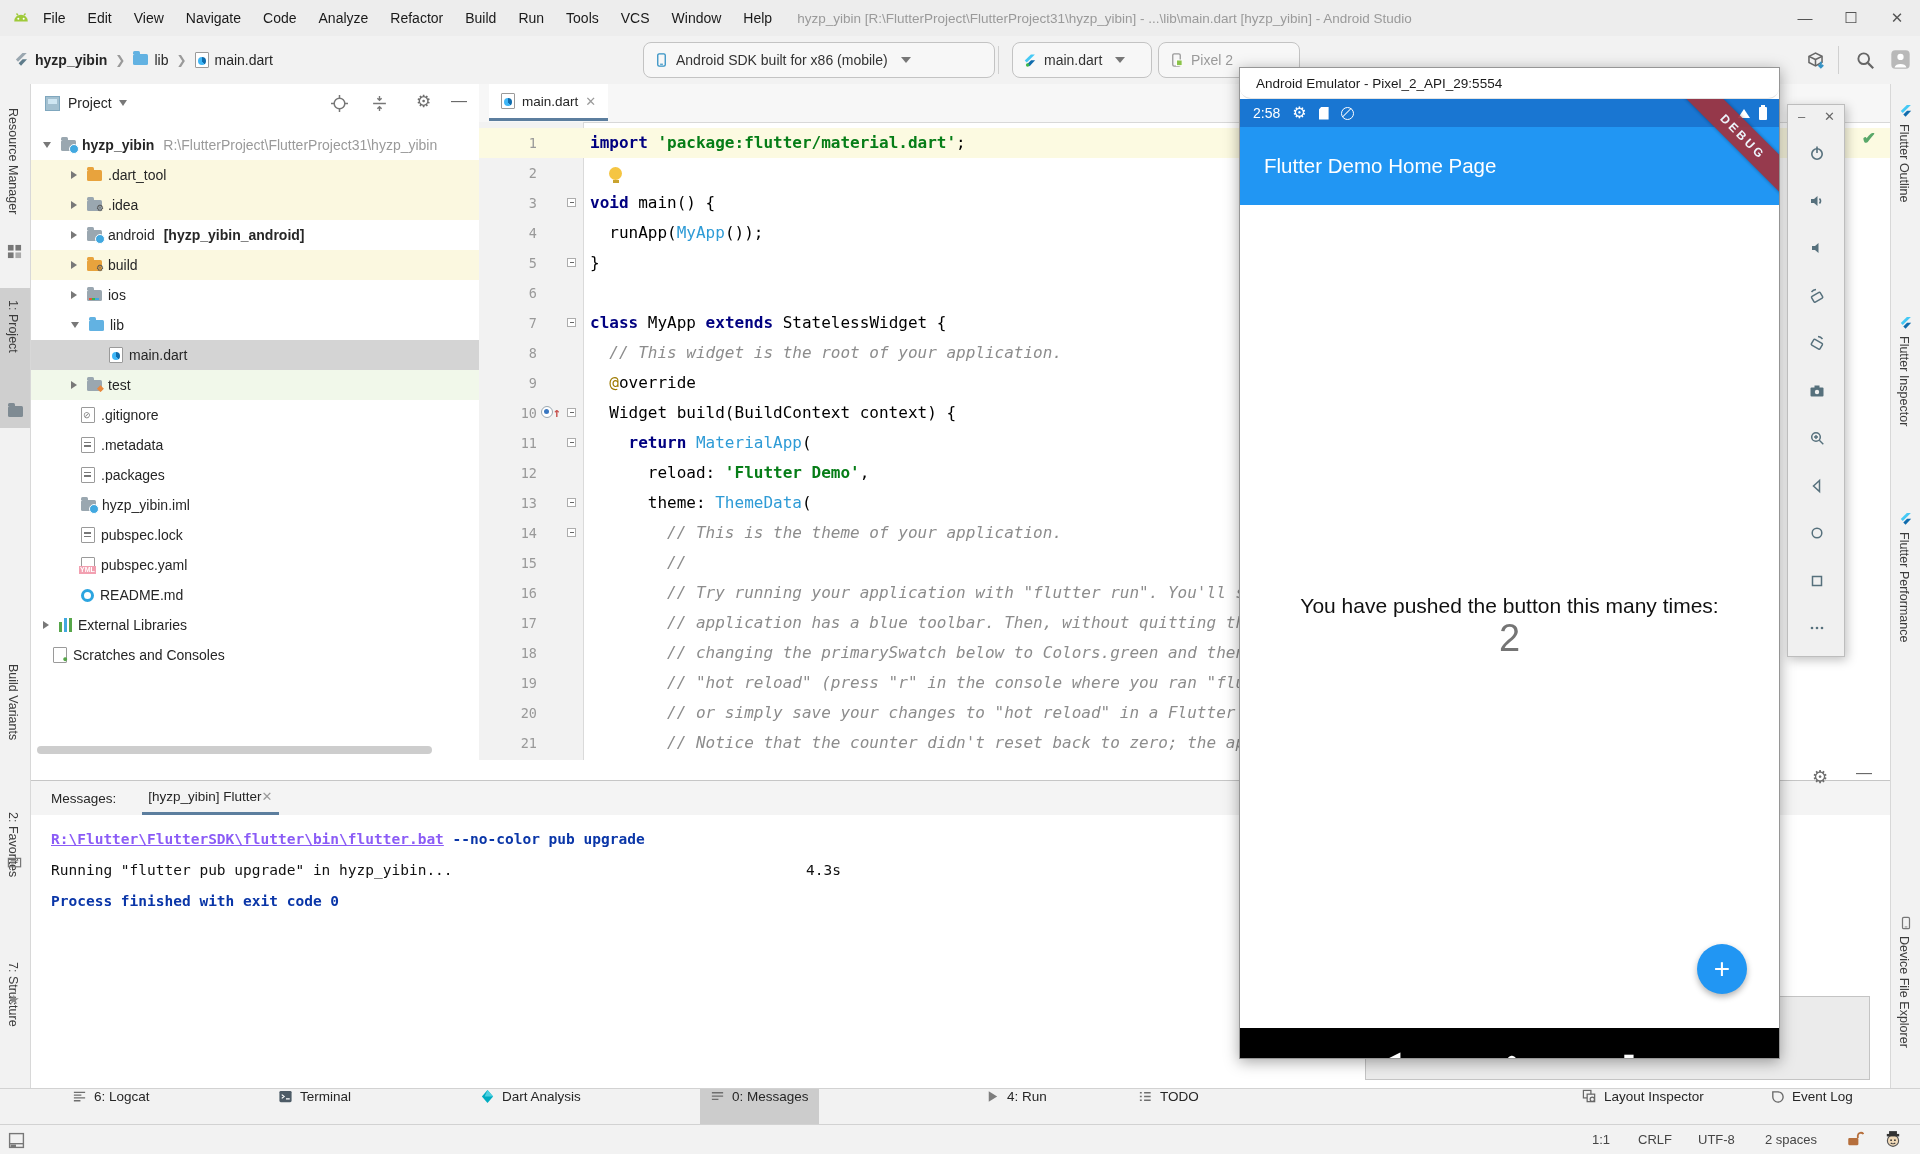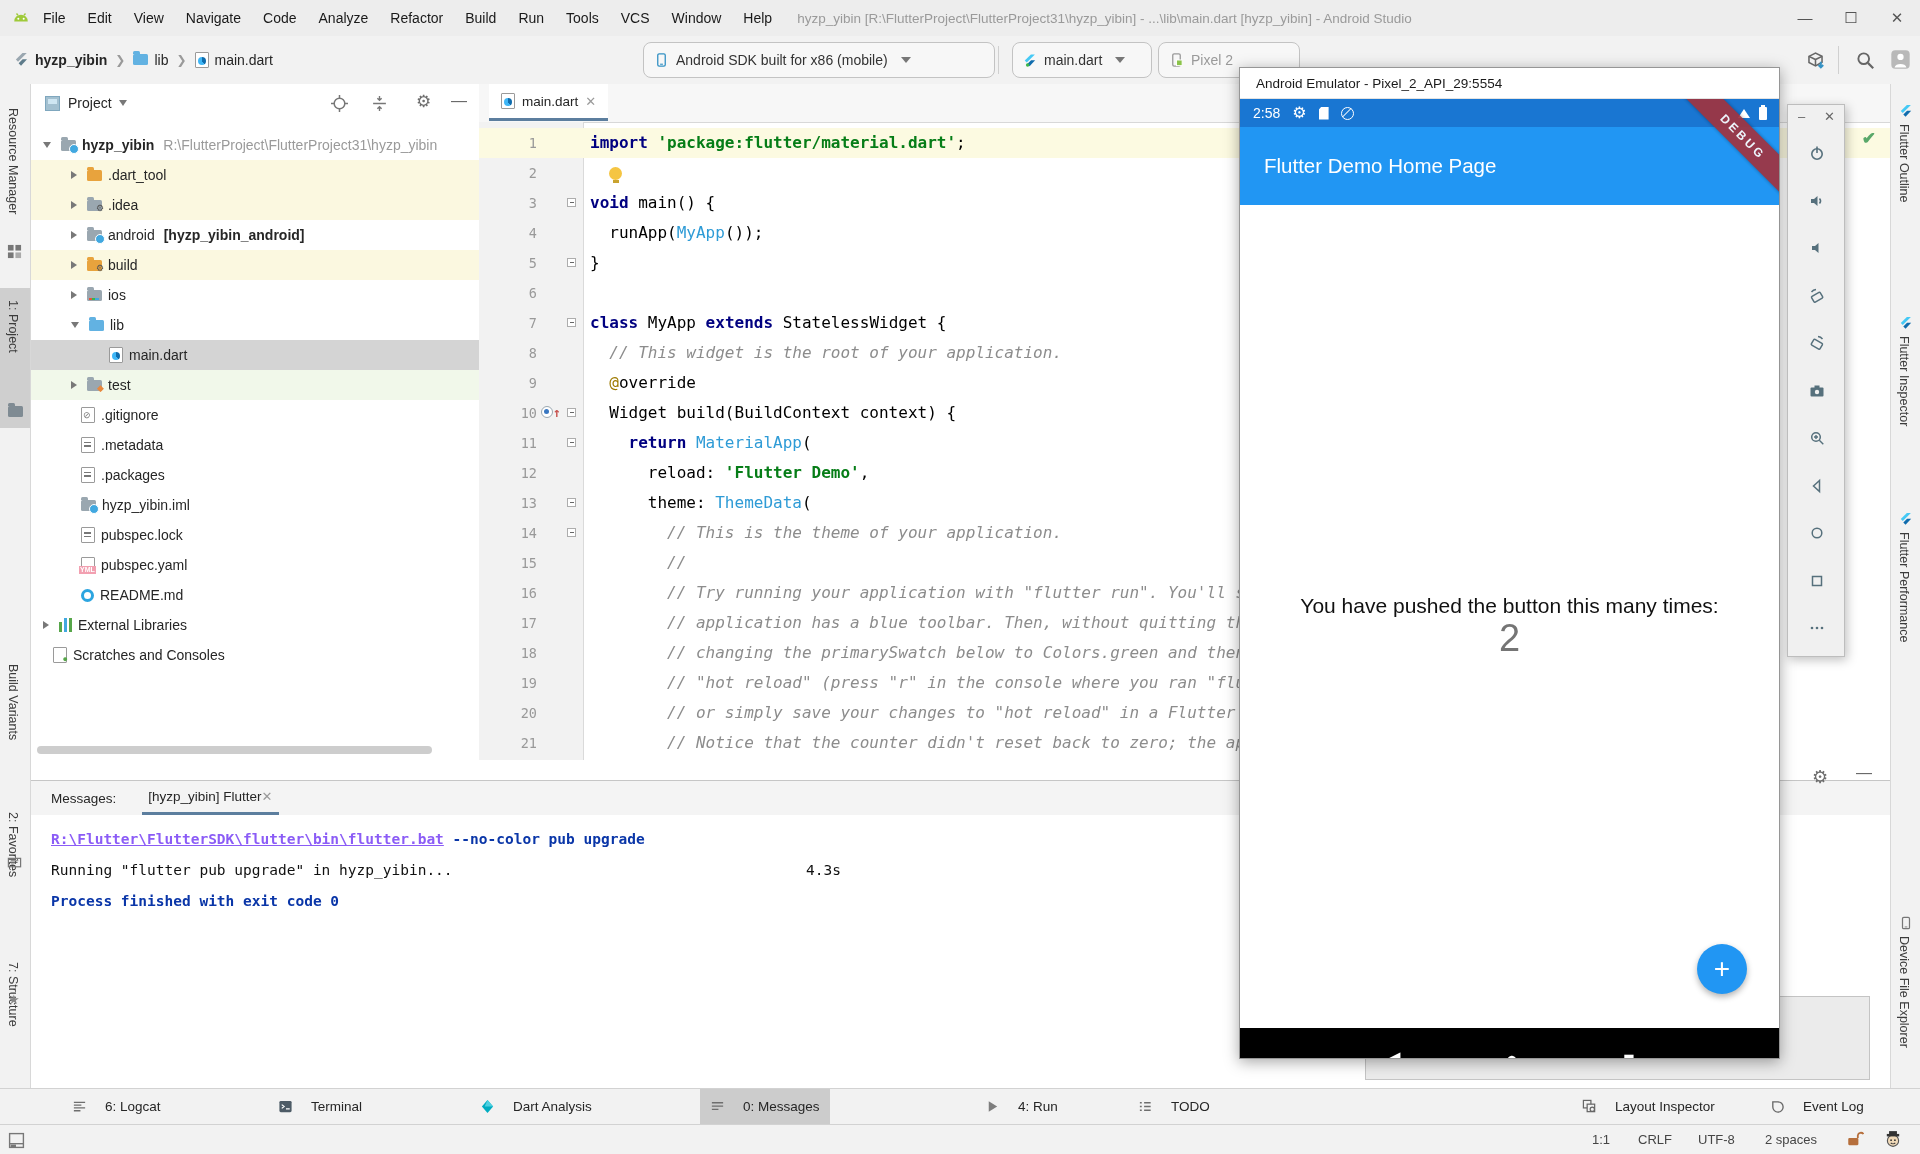--- a/index.html
+++ b/index.html
@@ -102,33 +102,33 @@
   #msg-tab{margin-left:26px;height:34px;display:flex;align-items:center;gap:0;font-size:13.5px;color:#262626;
            border-bottom:3px solid #5C7E9E;box-sizing:border-box;padding:0 6px;}
   .console-line{position:absolute;left:20px;font-family:"DejaVu Sans Mono","Liberation Mono",monospace;font-size:14.5px;white-space:pre;}
   .c-link{color:#8b5cf6;text-decoration:underline;font-weight:bold;}
   .c-blue{color:#0A36A8;font-weight:bold;}
   .c-pl{color:#111;}
   .c-time{position:absolute;left:775px;color:#111;font-family:"DejaVu Sans Mono",monospace;font-size:14.5px;}
 
   
   #bottombar{left:0;top:1088px;width:1920px;height:35px;background:#F2F2F2;border-top:1px solid #D2D2D2;}
-  .tw-btn{position:absolute;top:0;height:35px;display:flex;align-items:center;gap:18px;font-size:13.5px;color:#262626;padding:0 10px;}
+  .tw-btn{position:absolute;top:0;height:35px;display:flex;gap:7px;font-size:13.5px;color:#262626;padding:0 10px;}
   .tw-btn.active{background:#CCCCCC;}
   #statusbar{left:0;top:1124px;width:1920px;height:30px;background:#F2F2F2;border-top:1px solid #D2D2D2;}
   .st-item{position:absolute;top:0;line-height:30px;font-size:13px;color:#454545;}
 
   
   #popupbox{left:1365px;top:996px;width:503px;height:82px;background:#EBEBEB;border:1px solid #C4C4C4;z-index:5;}
 
   
   #emu{left:1239px;top:67px;width:541px;height:992px;background:#fff;border:1px solid #969696;
        box-shadow:0 3px 14px rgba(0,0,0,.35);z-index:20;box-sizing:border-box;}
   #emu-titlebar{position:absolute;left:0;top:0;width:100%;height:31px;background:#fff;border-bottom:1px solid #E3E3E3;
-                display:flex;align-items:center;padding-left:16px;box-sizing:border-box;font-size:13.5px;color:#1a1a1a;}
+                display:flex;align-items:center;padding-left:16px;box-sizing:border-box;font-size:13.5px;color:#1a1a1a;border-radius:11px;}
   #emu-screen{position:absolute;left:0;top:31px;width:539px;height:959px;overflow:hidden;background:#fff;}
   #emu-status{position:absolute;left:0;top:0;width:100%;height:28px;background:#1976D2;display:flex;align-items:center;
               color:#fff;font-size:14px;padding-left:13px;box-sizing:border-box;gap:12px;}
   #emu-status .right{position:absolute;right:12px;display:flex;gap:8px;align-items:center;}
   .sig-tri{width:0;height:0;border-left:7px solid transparent;border-right:7px solid transparent;border-bottom:11px solid transparent;
            border-bottom-color:rgba(255,255,255,.0);position:relative;}
   .sig-tri::after{content:"";position:absolute;left:-6px;top:1px;width:0;height:0;
            border-left:6px solid transparent;border-right:6px solid transparent;border-bottom:9px solid #fff;}
   .battery{width:8px;height:13px;background:#fff;border-radius:1px;position:relative;}
   .battery::before{content:"";position:absolute;top:-2px;left:2px;width:4px;height:2px;background:#fff;}

